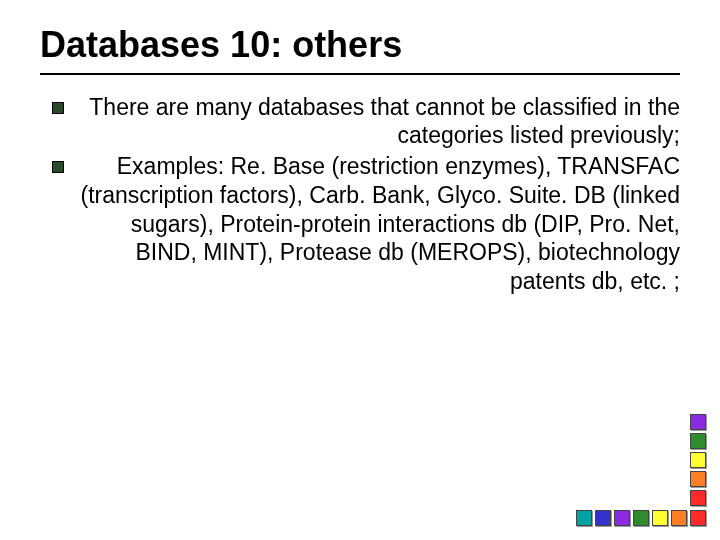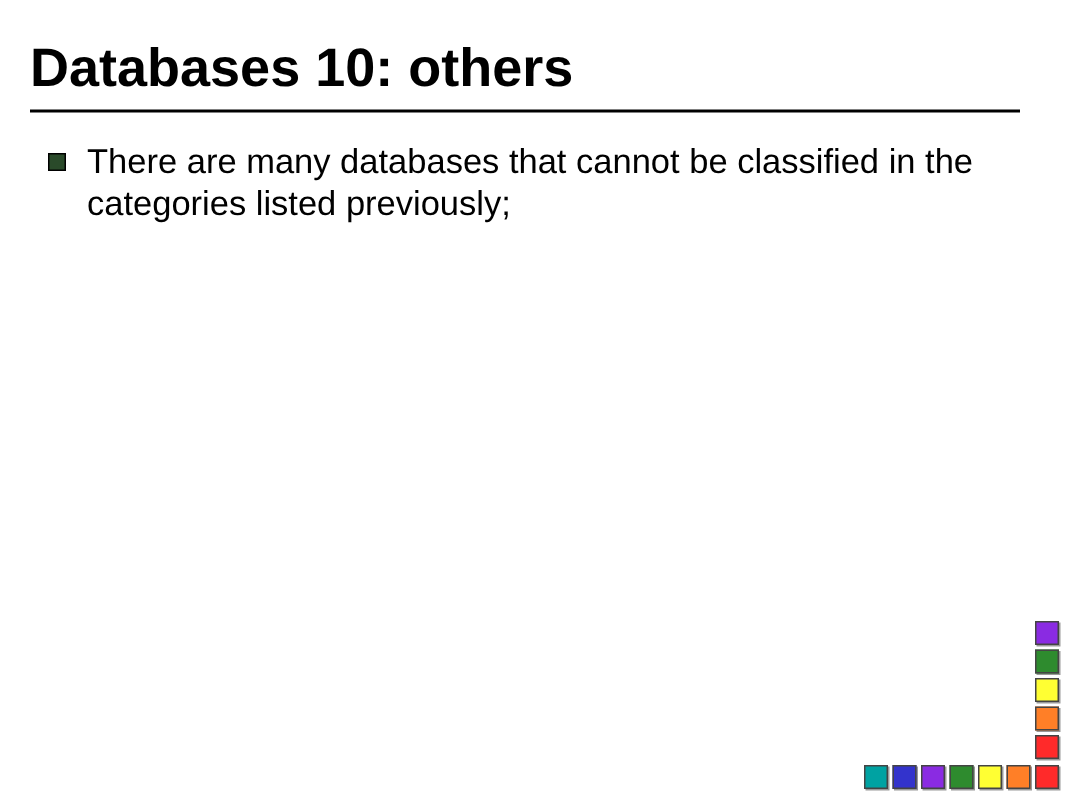--- a/index.html
+++ b/index.html
@@ -11,39 +11,40 @@
     font-family: "Comic Sans MS", "Comic Sans", cursive, sans-serif;
     color: #000;
     overflow: hidden;
     position: relative;
   }
   .slide {
     position: relative;
     width: 720px;
     height: 540px;
     box-sizing: border-box;
-    padding: 25px 40px 30px 20px;
+    padding: 25px 40px 30px 40px;
   }
   .title {
     font-size: 36px;
     font-weight: bold;
     letter-spacing: 0px;
     margin: 0 0 8px 0;
     line-height: 1.1;
   }
   .rule {
     border: none;
     border-top: 2px solid #000;
     margin: 0 0 18px 0;
     width: 100%;
   }
   .bullets {
     margin: 0;
     padding-left: 38px;
     list-style: none;
+    text-align: right;
   }
   .bullets li {
     position: relative;
     font-size: 23px;
     line-height: 1.25;
     margin-bottom: 2px;
   }
   .bullets li::before {
     content: "";
     position: absolute;
@@ -80,20 +81,21 @@
   }
 </style>
 </head>
 <body>
 
 <div class="slide">
   <h1 class="title">Databases 10: others</h1>
   <hr class="rule">
   <ul class="bullets">
     <li>There are many databases that cannot be classified in the categories listed previously;</li>
+    <li>Examples: Re. Base (restriction enzymes), TRANSFAC (transcription factors), Carb. Bank, Glyco. Suite. DB (linked sugars), Protein-protein interactions db (DIP, Pro. Net, BIND, MINT), Protease db (MEROPS), biotechnology patents db, etc. ;</li>
   </ul>
 
   <div class="color-col" id="col" style="bottom:34px;">
       <div class="swatch" style="background: rgb(138, 43, 226);"></div>
       <div class="swatch" style="background: rgb(46, 139, 46);"></div>
       <div class="swatch" style="background: rgb(255, 255, 51);"></div>
       <div class="swatch" style="background: rgb(255, 127, 39);"></div>
       <div class="swatch" style="background: rgb(255, 42, 42);"></div>
     </div>
   <div class="color-strip" id="row">

